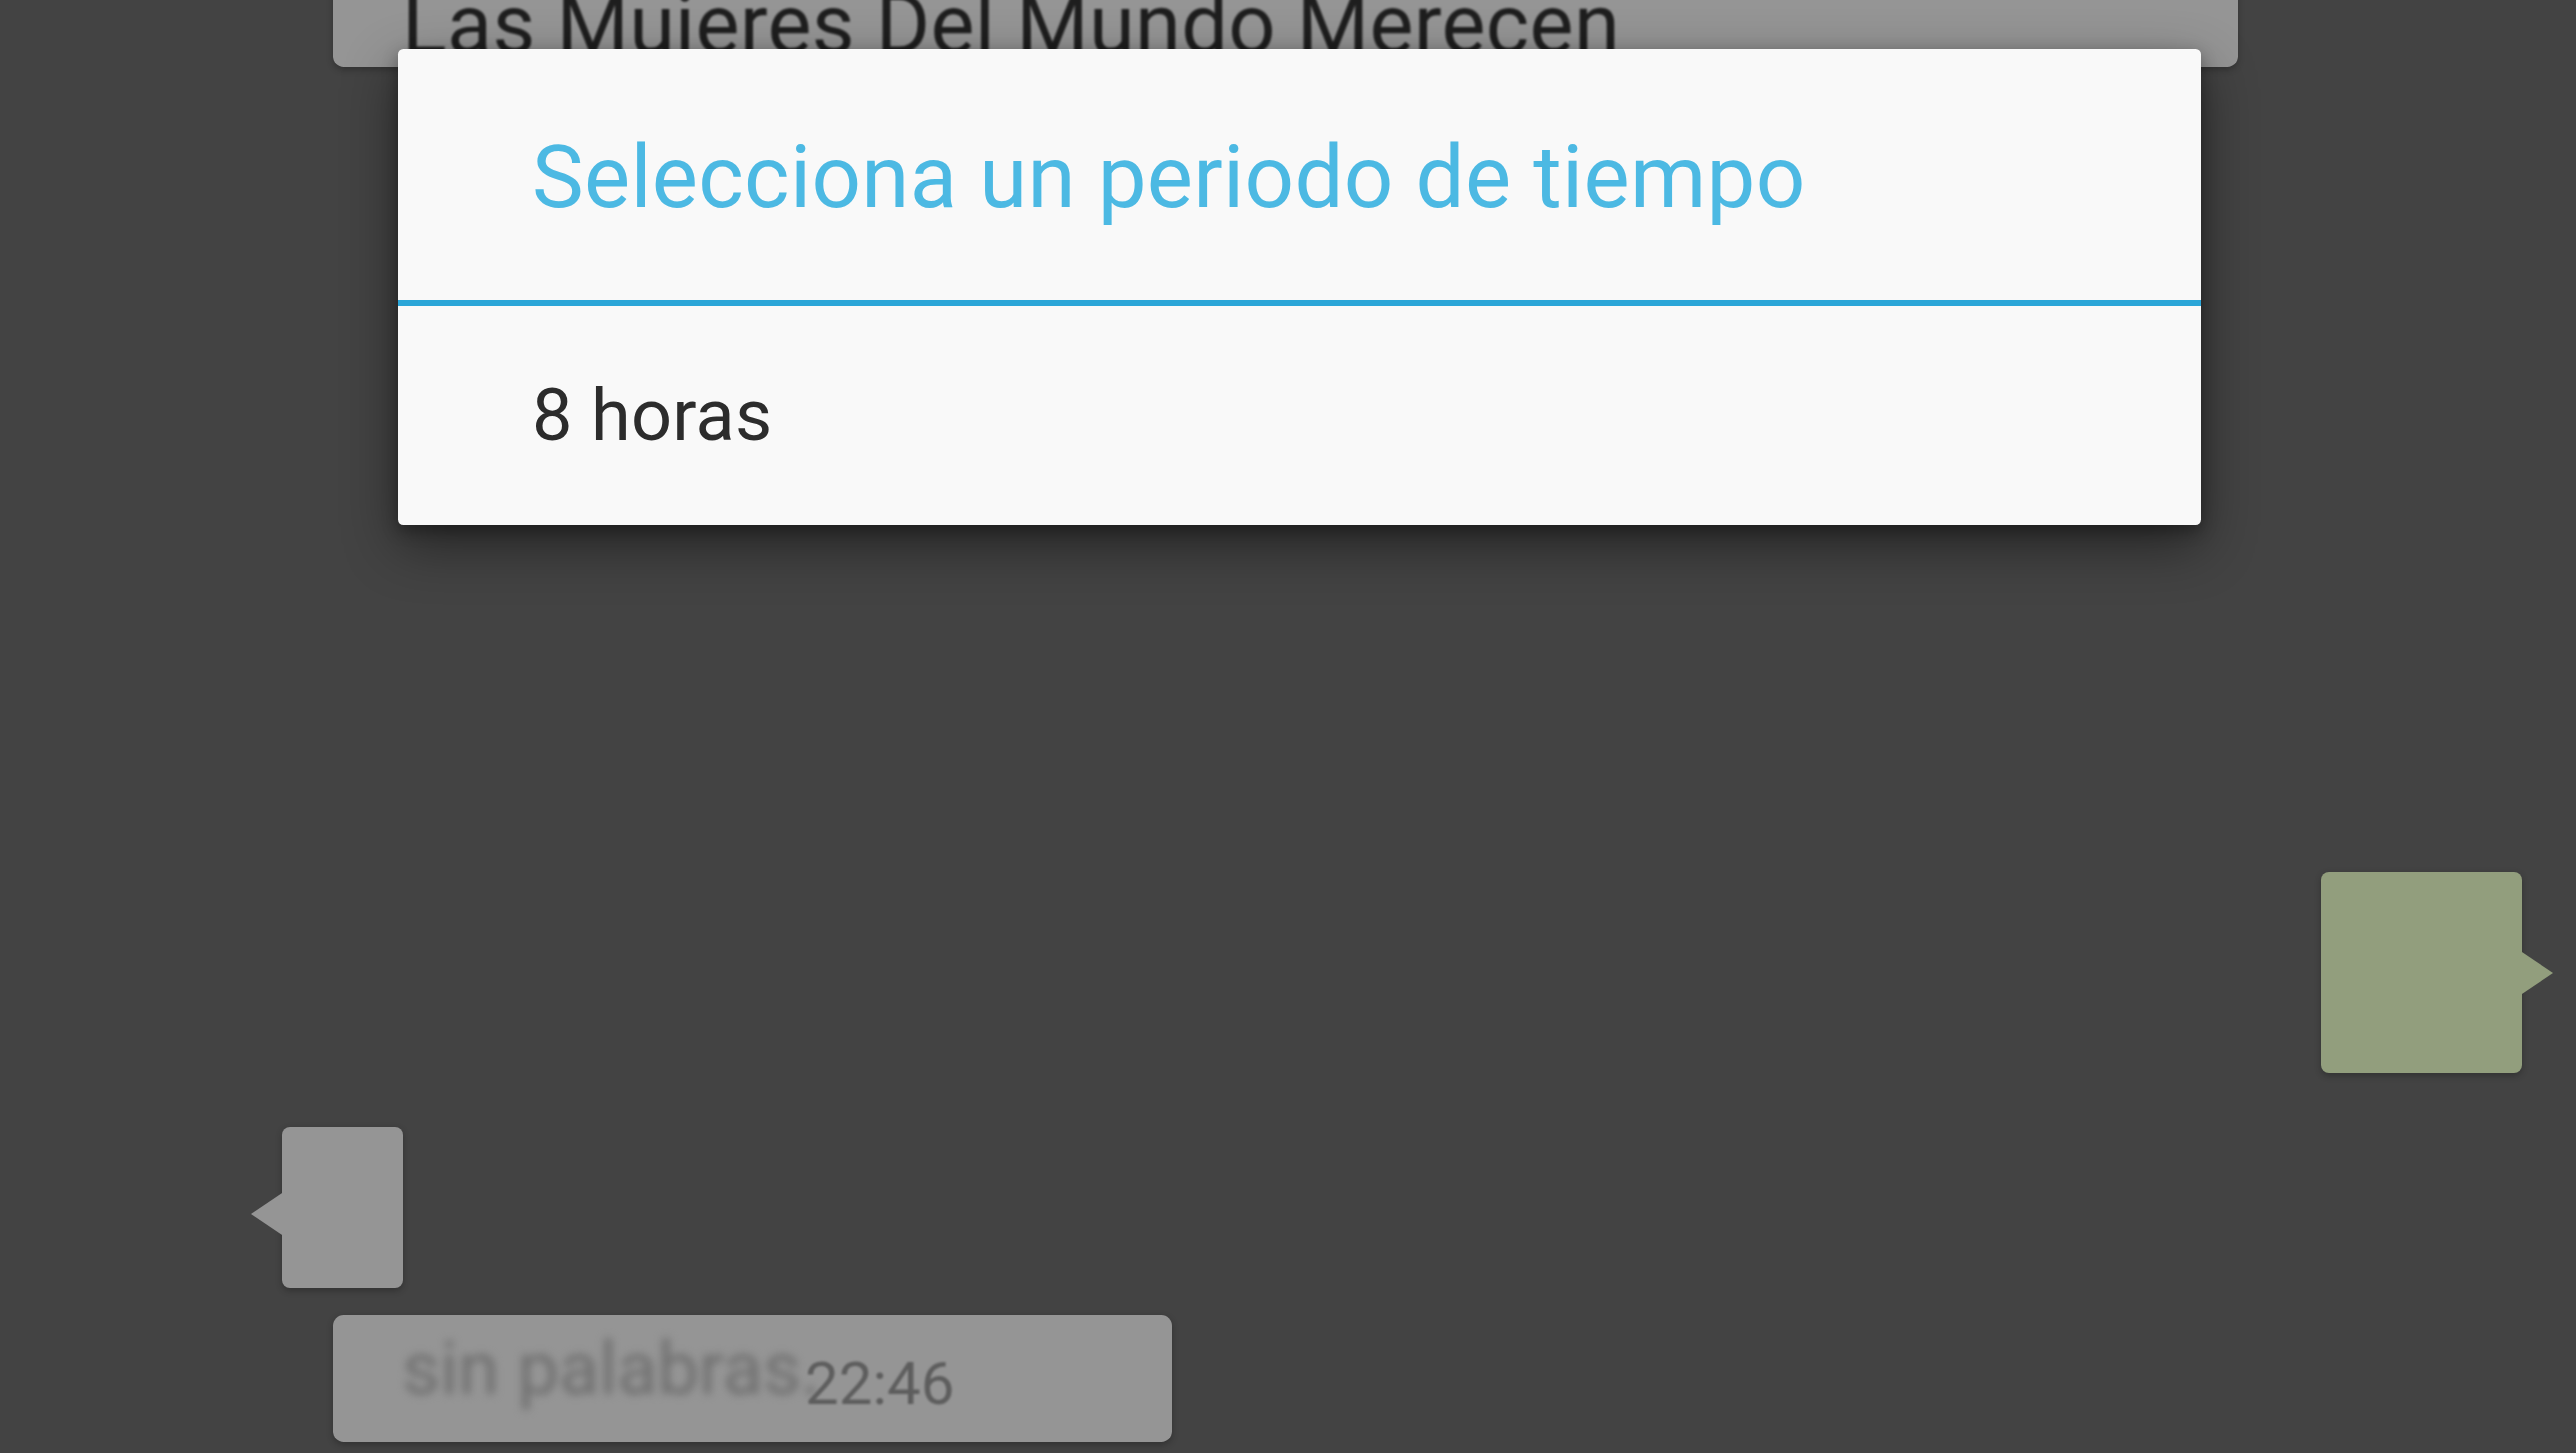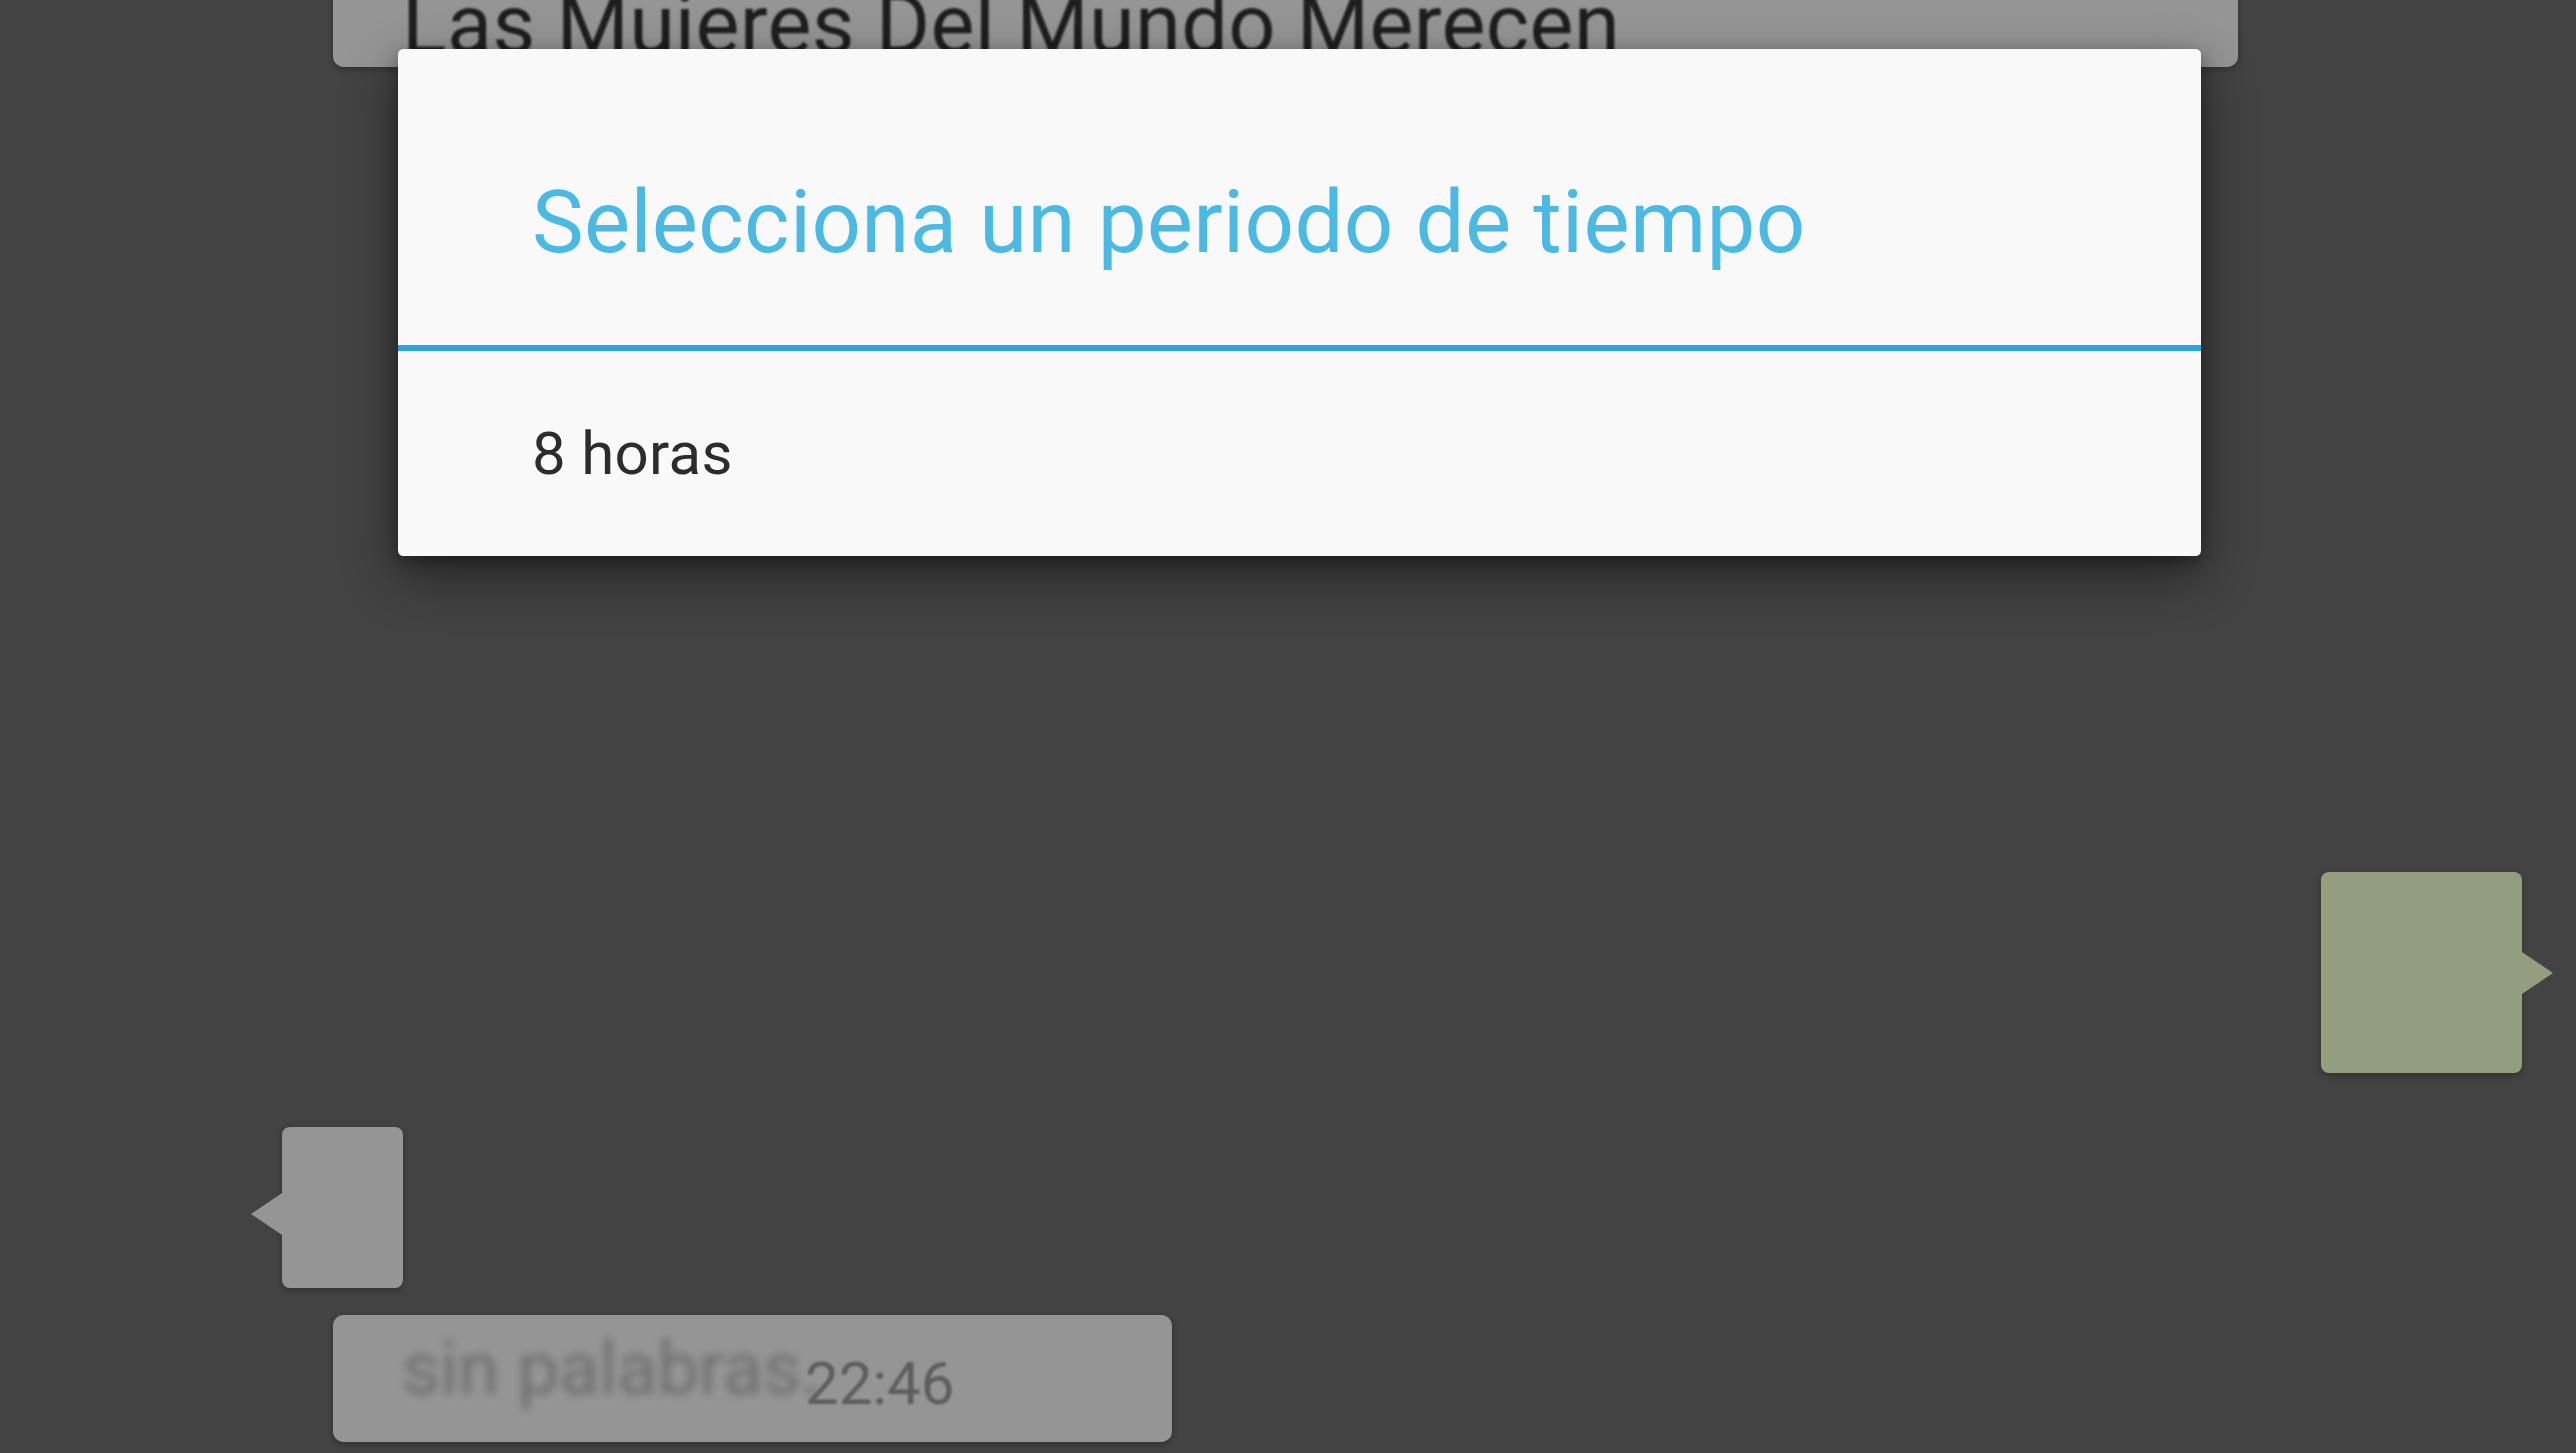--- a/index.html
+++ b/index.html
@@ -135,33 +135,32 @@
     overflow: hidden;
   }
 
   .dialog-title {
     padding: 67px 49px 60px 134px;
     color: #4cb9e3;
     font-size: 87px;
     line-height: 1.42;
     font-weight: 400;
     letter-spacing: 0.3px;
-    margin-top: 45px;
   }
 
   .title-divider {
     height: 6px;
     background: #2ba6d8;
     width: 100%;
   }
 
   .option {
     padding: 67px 107px 67px 134px;
     color: #2c2c2c;
-    font-size: 60px;
+    font-size: 72px;
     font-weight: 400;
     border-bottom: 1.3px solid #dcdcdc;
     cursor: pointer;
     letter-spacing: 0.3px;
   }
   .option:last-child {
     border-bottom: none;
   }
 </style>
 </head>

